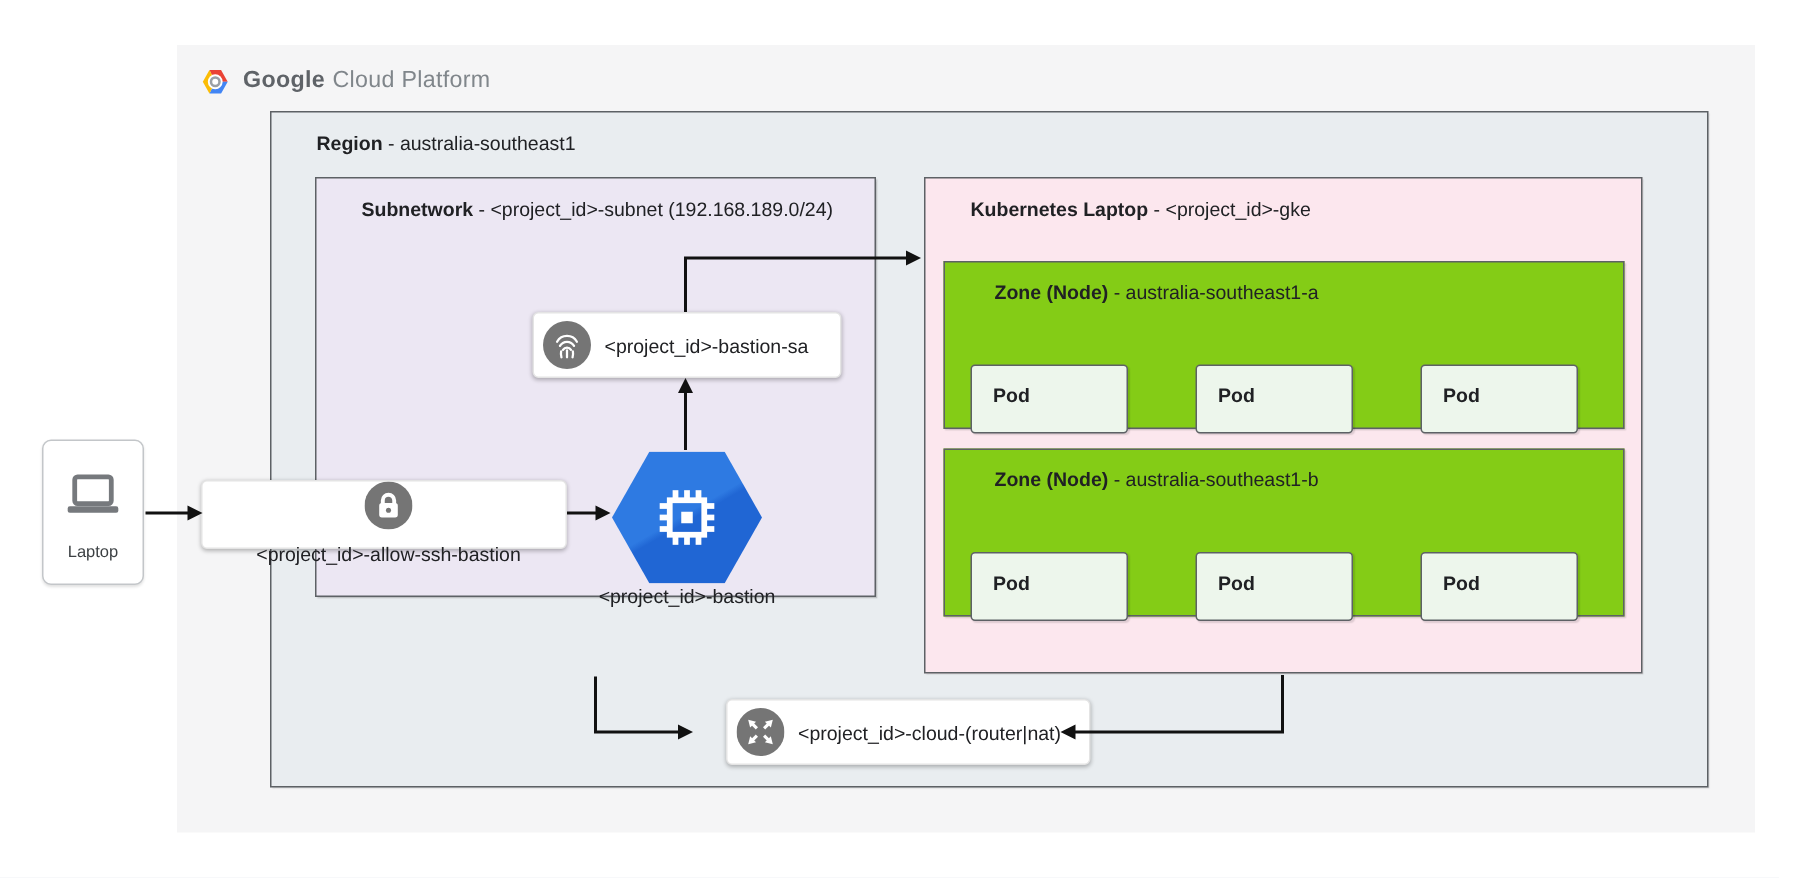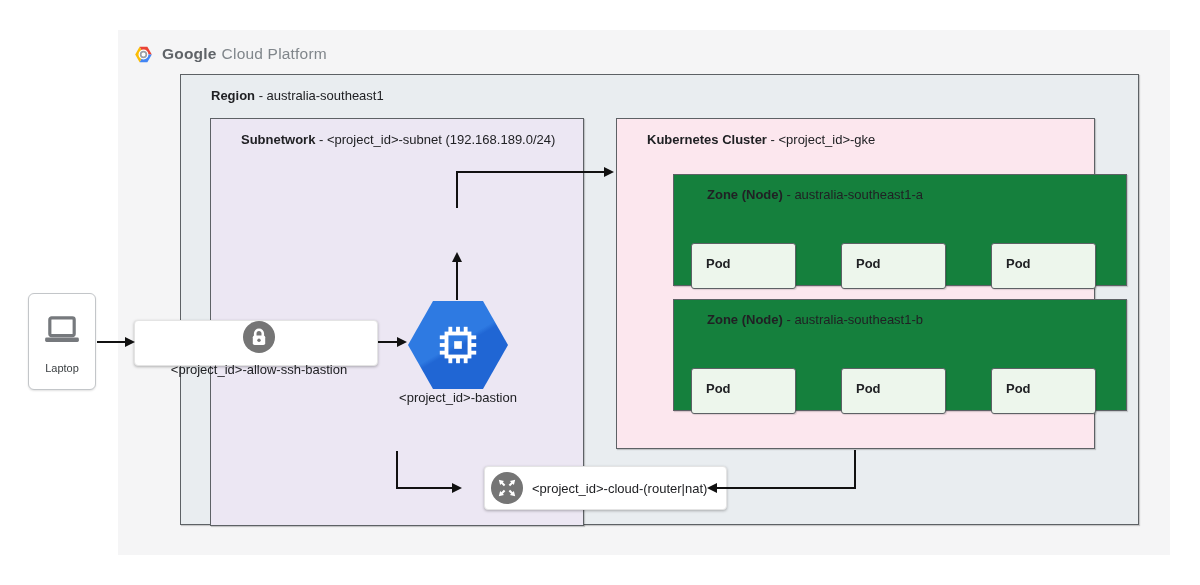--- a/index.html
+++ b/index.html
@@ -8,24 +8,24 @@
 
   .panel { position:absolute; left:118px; top:30px; width:1052px; height:525px; background:#f5f5f6; }
 
   .gcp-header { position:absolute; left:133px; top:42px; height:24px; display:flex; align-items:center; gap:8px; }
   .gcp-header svg { display:block; }
   .brand1 { font-size:15.5px; font-weight:700; color:#5f6368; letter-spacing:.2px;text-align:right; }
   .brand2 { font-size:15.5px; font-weight:400; color:#80868b; letter-spacing:.2px; }
 
   .gbox { position:absolute; border:1.5px solid #5d6165; box-shadow:1px 1px 1px rgba(0,0,0,.18); }
   .region-box     { left:180px; top:74px;  width:959px; height:451px; background:#e9edf0; }
-  .subnet-box     { left:210px; top:118px; width:374px; height:408px; background:#ece7f3; }
+  .subnet-box     { left:210px; top:118px; width:374px; height:280px; background:#ece7f3; }
   .cluster-box    { left:616px; top:118px; width:479px; height:331px; background:#fce7ee; }
-  .zone-box       { position:absolute; left:12px; width:454px; height:112px; background:#15803d;
-                    border:1.2px solid #5d6165; box-shadow:1px 1px 1px rgba(0,0,0,.15);margin-left:44px; }
+  .zone-box       { position:absolute; left:12px; width:454px; height:112px; background:#84cc16;
+                    border:1.2px solid #5d6165; box-shadow:1px 1px 1px rgba(0,0,0,.15); }
   .zone-a { top:55px; } .zone-b { top:180px; }
   .pod-box { position:absolute; top:68px; width:105px; height:46px; background:#edf6ec;
              border:1.2px solid #5d6165; border-radius:3px; padding:12px 0 0 14px;
              font-size:13px; font-weight:700; box-shadow:1px 1px 1px rgba(0,0,0,.12); }
   .pod-1 { left:17px; } .pod-2 { left:167px; } .pod-3 { left:317px; }
 
   .boxlabel { position:absolute; left:14px; top:13px; font-size:13px; white-space:nowrap; }
   .boxlabel b { font-weight:700;padding-left:16px; }
   .zone-box .boxlabel { left:17px; top:12px; }
 
@@ -79,21 +79,21 @@
   </div>
 
   <div class="gbox subnet-box">
     <div class="boxlabel">
       <b>Subnetwork</b><span> - &lt;project_id&gt;-subnet (192.168.189.0/24)</span>
     </div>
   </div>
 
   <div class="gbox cluster-box">
     <div class="boxlabel">
-      <b>Kubernetes Cluster</b><span> - &lt;project_id&gt;-gke</span>
+      <b>Kubernetes Laptop</b><span> - &lt;project_id&gt;-gke</span>
     </div>
 
     <div class="zone-box zone-a">
       <div class="boxlabel">
         <b>Zone (Node)</b><span> - australia-southeast1-a</span>
       </div>
       <div class="pod-box pod-1">Pod</div>
       <div class="pod-box pod-2">Pod</div>
       <div class="pod-box pod-3">Pod</div>
     </div>
@@ -119,20 +119,34 @@
   <div class="card firewall-card">
     <svg class="icon-circle" viewBox="0 0 32 32">
       <circle cx="16" cy="16" r="16" fill="#757575"></circle>
       <path d="M12.2 15 v-2.4 a3.8 3.8 0 0 1 7.6 0 V15" fill="none" stroke="#ffffff" stroke-width="2.6"></path>
       <rect x="9.8" y="14.4" width="12.4" height="9.6" rx="1.8" fill="#ffffff"></rect>
       <circle cx="16" cy="19.2" r="1.7" fill="#757575"></circle>
     </svg>
     <span>&lt;project_id&gt;-allow-ssh-bastion</span>
   </div>
 
+  <div class="card sa-card">
+    <svg class="icon-circle" viewBox="0 0 32 32">
+      <circle cx="16" cy="16" r="16" fill="#757575"></circle>
+      <g fill="none" stroke="#ffffff" stroke-width="1.5" stroke-linecap="round">
+        <path d="M9.4 13.8 a7.6 7.6 0 0 1 13.2 0"></path>
+        <path d="M11.3 16.6 a5.4 5.4 0 0 1 9.4 0"></path>
+        <path d="M13.3 19.2 a3.2 3.2 0 0 1 5.4 0"></path>
+        <path d="M16 19.6 v4.6"></path>
+        <path d="M19.9 20.2 c.3 1.5 .2 2.8 -.2 4"></path>
+        <path d="M12.1 20.2 c-.3 1.5 -.2 2.8 .2 4"></path>
+      </g>
+    </svg>
+    <span>&lt;project_id&gt;-bastion-sa</span>
+  </div>
 
   <div class="hexagon">
     <svg width="46" height="46" viewBox="0 0 48 48">
       <g fill="#ffffff">
         <rect x="14" y="5" width="4" height="8"></rect>
           <rect x="22" y="5" width="4" height="8"></rect>
           <rect x="30" y="5" width="4" height="8"></rect>
         <rect x="14" y="35" width="4" height="8"></rect>
           <rect x="22" y="35" width="4" height="8"></rect>
           <rect x="30" y="35" width="4" height="8"></rect>

